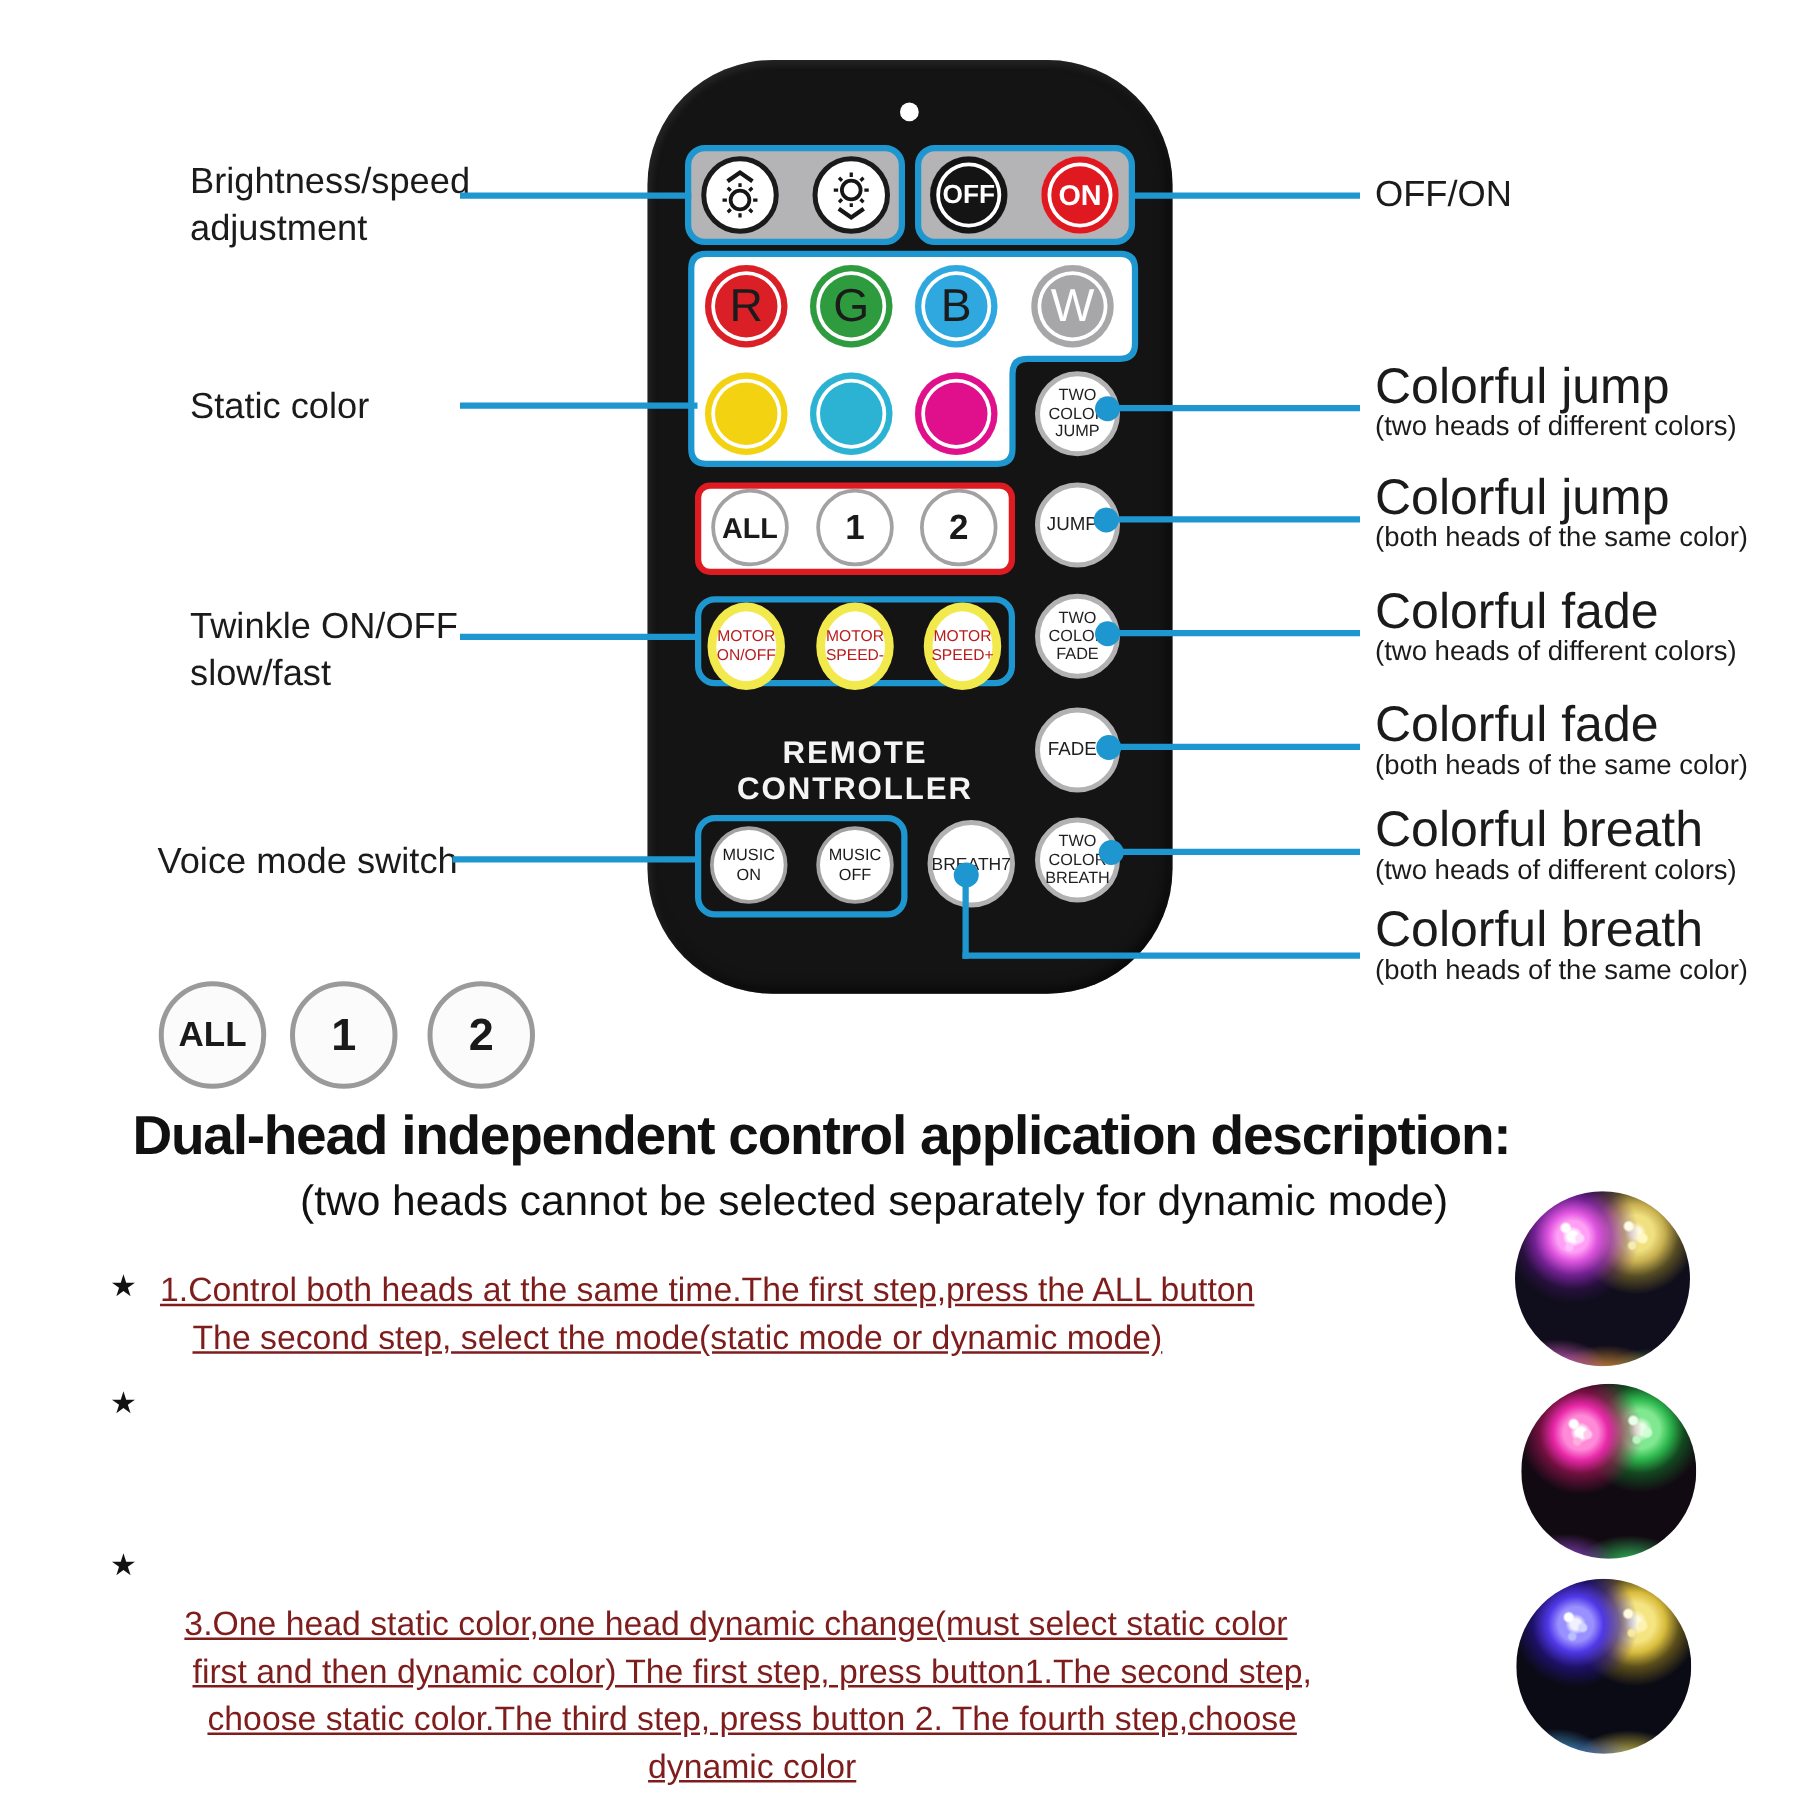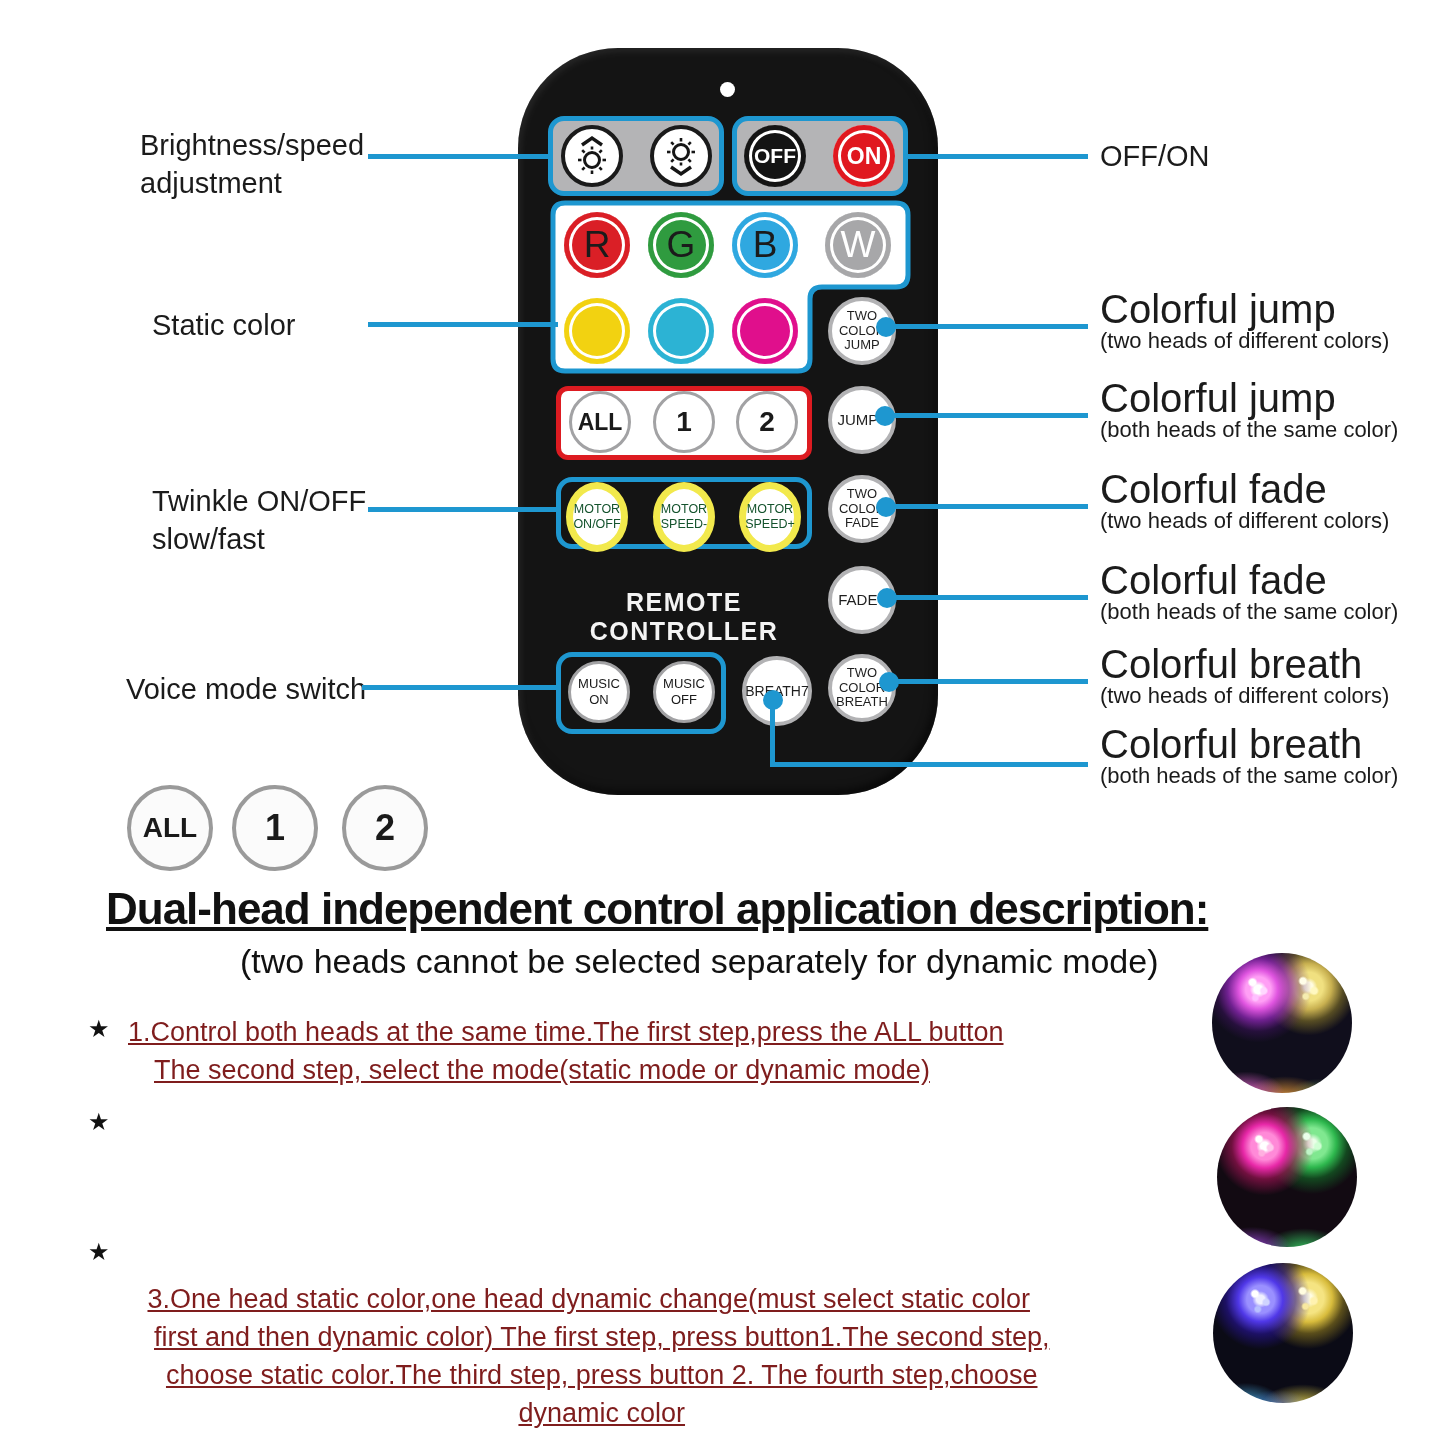--- a/index.html
+++ b/index.html
@@ -18,39 +18,39 @@
   .gray-panel{background:#b4b4b6;}
   .btn{position:absolute;border-radius:50%;box-sizing:border-box;display:flex;flex-direction:column;
        align-items:center;justify-content:center;text-align:center;}
   .sunbtn{width:62px;height:62px;background:#fff;border:4px solid #1a1a1a;}
   .offbtn{width:62px;height:62px;background:#141414;box-shadow:inset 0 0 0 5px #141414,inset 0 0 0 8px #fff;
           color:#fff;font-weight:bold;font-size:21px;}
   .onbtn{width:62px;height:62px;background:#e0181f;box-shadow:inset 0 0 0 5px #e0181f,inset 0 0 0 8px #fff;
          color:#fff;font-weight:bold;font-size:23px;}
   .colorbtn{width:66px;height:66px;font-size:37px;color:#1b1b1b;}
   .grayring{width:62px;height:62px;background:#fff;border:3px solid #a2a2a4;color:#1a1a1a;}
-  .motorbtn{width:62px;height:70px;background:#fff;border:7px solid #f2e94c;color:#14532d;
+  .motorbtn{width:62px;height:70px;background:#fff;border:7px solid #f2e94c;color:#b91c1c;
             font-size:12.5px;line-height:15px;}
   .musicbtn{font-size:13px;line-height:16px;}
   .sidebtn{width:68px;height:68px;background:#fff;border:4px solid #b2b2b4;color:#1f1f1f;
            font-size:13px;line-height:14.5px;position:absolute;left:310px;}
   .sidebtn.big{font-size:15px;}
   .remote-title{position:absolute;left:38px;top:540px;width:256px;text-align:center;color:#f4f4f4;
                 font-weight:bold;font-size:25px;letter-spacing:1.5px;}
   
   .llabel{position:absolute;font-size:29px;line-height:38px;color:#1b1b1b;z-index:5;}
   .rtitle{font-size:40px;line-height:33px;color:#1b1b1b;}
   .rsub{font-size:22px;line-height:30px;color:#1b1b1b;}
   .rlabel{position:absolute;left:1100px;z-index:5;}
   
   .demo{position:absolute;width:86px;height:86px;border-radius:50%;background:#fbfbfb;
         border:4px solid #9a9a9a;box-sizing:border-box;display:flex;align-items:center;
         justify-content:center;font-weight:bold;color:#1a1a1a;}
   
-  .heading{position:absolute;left:106px;top:884px;font-size:44px;font-weight:bold;letter-spacing:-1px;color:#111;text-decoration:underline;}
+  .heading{position:absolute;left:106px;top:884px;font-size:44px;font-weight:bold;letter-spacing:-1px;color:#111;}
   .subheading{position:absolute;left:240px;top:942px;font-size:34px;color:#111;}
   .bullet{position:absolute;left:128px;font-size:27px;line-height:38px;color:#7f1d1d;text-decoration:underline;}
   .bullet .cont{padding-left:26px;}
   .star{position:absolute;left:88px;font-size:24px;color:#111;}
   
   .photo{position:absolute;width:140px;height:140px;border-radius:50%;z-index:1;}
   #photo1{left:1212px;top:953px;background:
     radial-gradient(circle at 29% 21%, #ffffff 0 2%, rgba(255,255,255,0) 3.4%),
     radial-gradient(circle at 37% 27%, #ffd8ff 0 2%, rgba(255,255,255,0) 3.4%),
     radial-gradient(circle at 31% 32%, #ffc0ff 0 1.8%, rgba(255,255,255,0) 3.2%),
@@ -237,21 +237,21 @@
   <div class="cdot" style="left:876px;top:497px;"></div>
   <div class="cline" style="left:885px;top:595px;width:203px;"></div>
   <div class="cdot" style="left:877px;top:588px;"></div>
   <div class="cline" style="left:362px;top:685px;width:198px;"></div>
   <div class="cline" style="left:887px;top:679px;width:201px;"></div>
   <div class="cdot" style="left:879px;top:672px;"></div>
   <div class="vline" style="left:770px;top:697px;height:70px;"></div>
   <div class="cline" style="left:770px;top:762px;width:318px;"></div>
   <div class="cdot" style="left:763px;top:690px;"></div>
 
-  <div class="llabel" style="left:140px;top:126px;">
+  <div class="llabel" style="left:152px;top:126px;">
     <div>Brightness/speed</div>
     <div>adjustment</div>
   </div>
   <div class="llabel" style="left:152px;top:306px;">Static color</div>
   <div class="llabel" style="left:152px;top:482px;">
     <div>Twinkle ON/OFF</div>
     <div>slow/fast</div>
   </div>
   <div class="llabel" style="left:126px;top:670px;">Voice mode switch</div>
 

